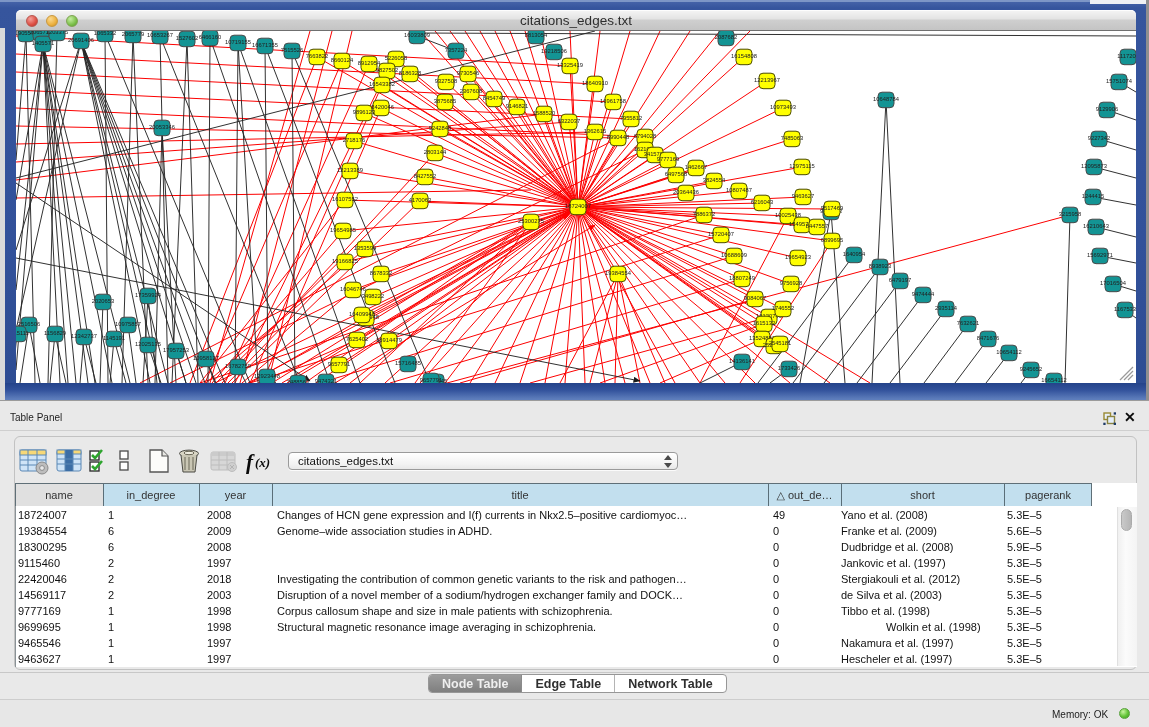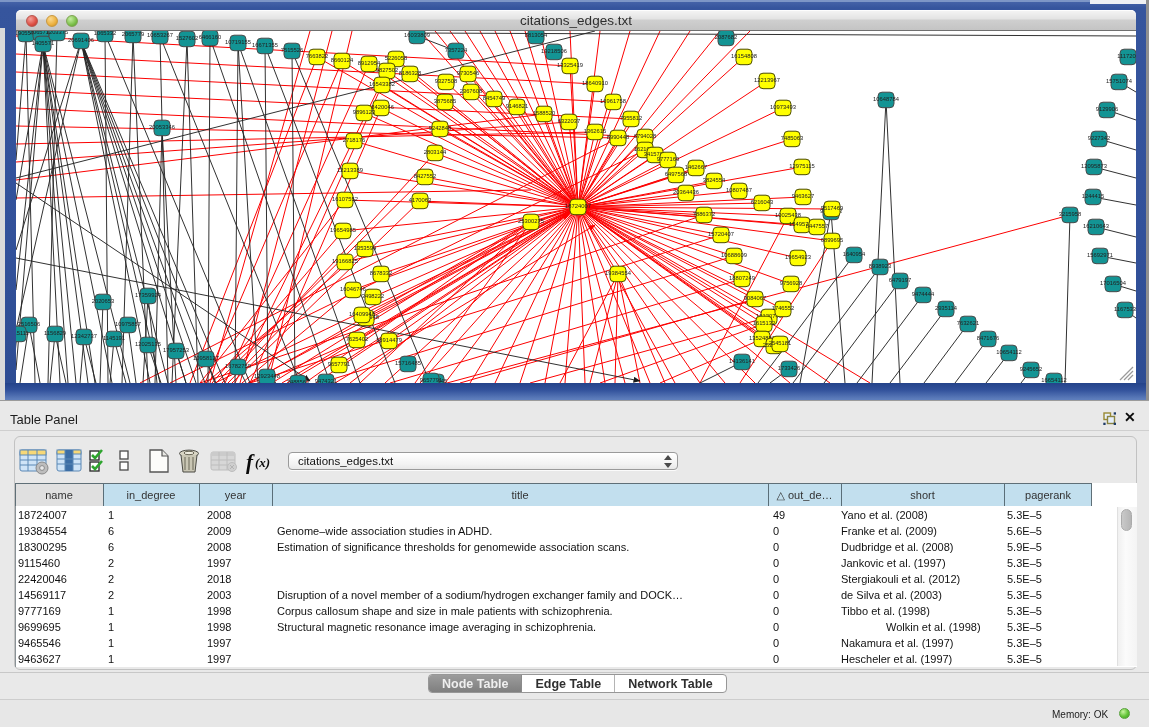--- a/index.html
+++ b/index.html
@@ -18,21 +18,21 @@
  border-bottom:1px solid #6f6f6f;box-shadow:inset 0 1px 0 #fdfdfd}
 #ttl{left:16px;top:13px;width:1120px;text-align:center;font-size:13.5px;color:#2e2e2e}
 .tl{top:15px;width:12px;height:12px;border-radius:50%}
 #tl1{left:26px;background:radial-gradient(circle at 35% 30%,#f4a09a,#dd4f43 60%,#b33229);border:.5px solid #b8564e}
 #tl2{left:46px;background:radial-gradient(circle at 35% 30%,#fbd88d,#ecb13f 60%,#c58a1f);border:.5px solid #c9983f}
 #tl3{left:66px;background:radial-gradient(circle at 35% 30%,#c4eda0,#7cc04a 60%,#569a2c);border:.5px solid #7fa352}
 #canvas{left:16px;top:31px;width:1120px;height:352px;background:#fff;overflow:hidden}
 
 #panel{left:0;top:400px;width:1149px;height:327px;background:#e9e9e9;border-top:1px solid #9b9b9b}
 #phead{left:0;top:401px;width:1149px;height:30px;background:#e9e9e9;border-bottom:1px solid #cfcfcf}
-#ptitle{left:10px;top:412px;font-size:13px;color:#1e1e1e}
+#ptitle{left:10px;top:412px;font-size:10px;color:#1e1e1e}
 #pfloat{left:1103px;top:412px;width:13px;height:13px}
 #pclose{left:1124px;top:409px;font-size:14px;font-weight:900;color:#0a0a0a}
 #combo{left:288px;top:452px;width:390px;height:18px;border:1px solid #9a9a9a;border-radius:4px;
  background:linear-gradient(180deg,#ffffff,#f2f2f2 70%,#e8e8e8);box-shadow:0 1px 0 #fbfbfb}
 #combotext{left:298px;top:455px;font-size:11.5px;color:#111}
 
 #thead{left:15px;top:483px;width:1077px;height:23px;background:#c2dfee;border:1px solid #5f6f77;border-bottom:none}
 #hname{left:16px;top:484px;width:87px;height:22px;background:#e0e0e0}
 .hcell{position:absolute;top:489px;font-size:11px;color:#333;text-align:center}
 .hsep{position:absolute;top:484px;width:1px;height:22px;background:#5a6e78}
@@ -701,54 +701,55 @@
 <div class="hsep" style="left:272px"></div>
 <div class="hsep" style="left:768px"></div>
 <div class="hsep" style="left:841px"></div>
 <div class="hsep" style="left:1004px"></div>
 <div class="abs" id="tright"></div>
 <div class="abs" id="tbody"></div>
 <div class="trow" style="top:507px">
     <span style="left:18px">18724007</span>
     <span style="left:108px">1</span>
     <span style="left:207px">2008</span>
+    <span style="left:277px">Changes of HCN gene expression and I(f) currents in Nkx2.5–positive cardiomyoc…</span>
     <span style="left:773px">49</span>
     <span class="ctr" style="left:841px;width:163px">Yano et al. (2008)</span>
     <span style="left:1007px">5.3E–5</span>
   </div>
 <div class="trow" style="top:523px">
     <span style="left:18px">19384554</span>
     <span style="left:108px">6</span>
     <span style="left:207px">2009</span>
     <span style="left:277px">Genome–wide association studies in ADHD.</span>
     <span style="left:773px">0</span>
     <span class="ctr" style="left:841px;width:163px">Franke et al. (2009)</span>
     <span style="left:1007px">5.6E–5</span>
   </div>
 <div class="trow" style="top:539px">
     <span style="left:18px">18300295</span>
     <span style="left:108px">6</span>
     <span style="left:207px">2008</span>
-    <span style="left:277px">Estimation of significance thresholds for genomewide association scans.</span>
     <span style="left:773px">0</span>
     <span class="ctr" style="left:841px;width:163px">Dudbridge et al. (2008)</span>
     <span style="left:1007px">5.9E–5</span>
   </div>
 <div class="trow" style="top:555px">
     <span style="left:18px">9115460</span>
     <span style="left:108px">2</span>
     <span style="left:207px">1997</span>
     <span style="left:773px">0</span>
     <span class="ctr" style="left:841px;width:163px">Jankovic et al. (1997)</span>
     <span style="left:1007px">5.3E–5</span>
   </div>
 <div class="trow" style="top:571px">
     <span style="left:18px">22420046</span>
     <span style="left:108px">2</span>
     <span style="left:207px">2018</span>
+    <span style="left:277px">Investigating the contribution of common genetic variants to the risk and pathogen…</span>
     <span style="left:773px">0</span>
     <span class="ctr" style="left:841px;width:163px">Stergiakouli et al. (2012)</span>
     <span style="left:1007px">5.5E–5</span>
   </div>
 <div class="trow" style="top:587px">
     <span style="left:18px">14569117</span>
     <span style="left:108px">2</span>
     <span style="left:207px">2003</span>
     <span style="left:277px">Disruption of a novel member of a sodium/hydrogen exchanger family and DOCK…</span>
     <span style="left:773px">0</span>

